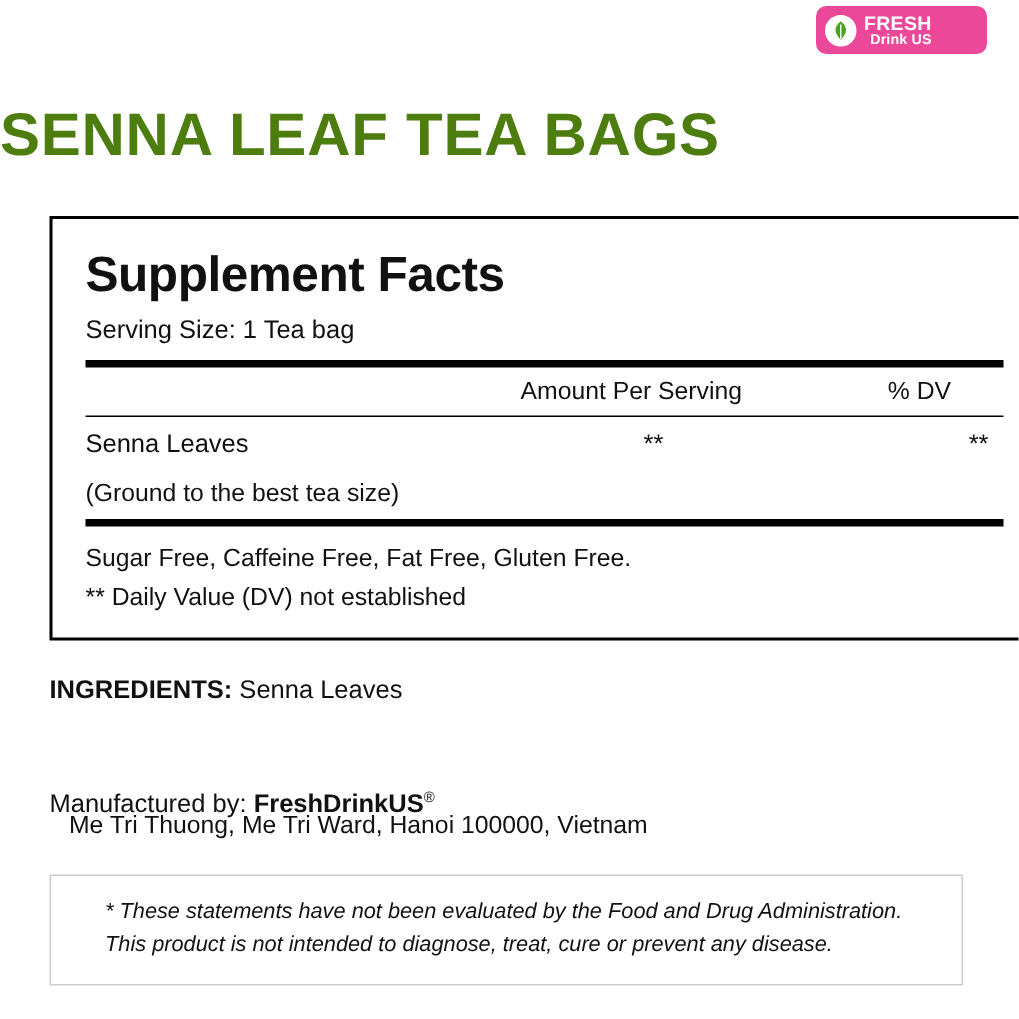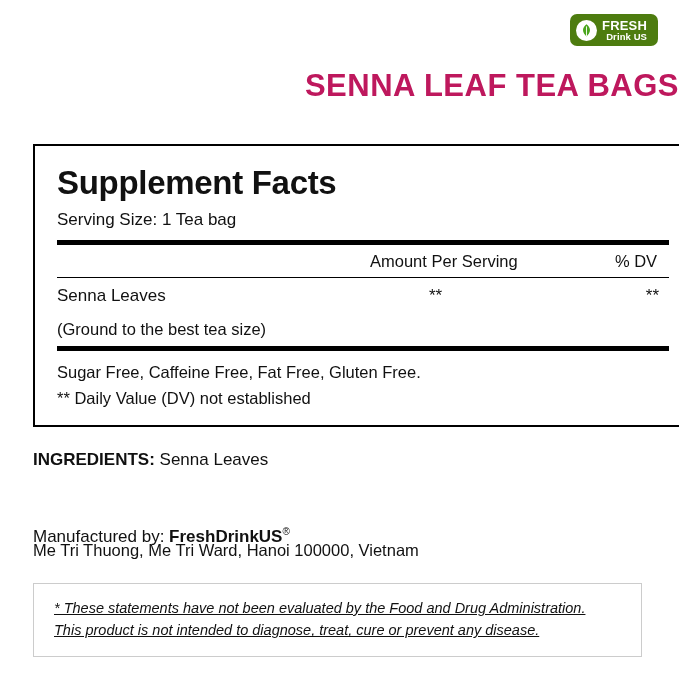--- a/index.html
+++ b/index.html
@@ -12,25 +12,25 @@
     background: #ffffff;
     font-family: "Liberation Sans", sans-serif;
     color: #111111;
     position: relative;
     overflow: hidden;
   }
 
   
   .brand-badge {
     position: absolute;
-    top: 14px;
+    top: 4px;
     right: 21px;
-    width: 88px;
+    width: 114px;
     height: 32px;
-    background: #4d7c0f;
+    background: #ec4899;
     border-radius: 7px;
     display: flex;
     align-items: center;
     padding: 0 6px;
     box-sizing: border-box;
   }
   .brand-badge .leafmark {
     width: 21px;
     height: 21px;
     background: #ffffff;
@@ -59,24 +59,24 @@
     letter-spacing: .1px;
     text-align: right;
   }
 
   
   .product-title {
     position: absolute;
     top: 68px;
     left: 0;
     width: 679px;
-    text-align: right;
-    font-size: 31px;
-    font-weight: bold;
-    color: #be185d;
+    text-align: left;
+    font-size: 40px;
+    font-weight: bold;
+    color: #4d7c0f;
     letter-spacing: .5px;
   }
 
   
   .sf-panel {
     position: absolute;
     left: 33px;
     top: 144px;
     width: 660px;
     box-sizing: border-box;
@@ -94,21 +94,20 @@
     margin-bottom: 10px;
   }
   .rule-thick { border-top: 5px solid #000; margin: 0; }
   .rule-thin  { border-top: 1.5px solid #000; margin: 0; }
 
   .sf-head {
     display: flex;
     align-items: flex-end;
     font-size: 16.5px;
     padding: 7px 0 6px 0;
-    gap: 23px;
   }
   .sf-head .col-name { flex: 0 0 290px; }
   .sf-head .col-amt  { flex: 0 0 220px; text-align: left; }
   .sf-head .col-dv   { flex: 1; text-align: center; padding-right: 10px;}
 
   .sf-row {
     display: flex;
     padding: 8px 0 7px 0;
     font-size: 17px;
     align-items: flex-start;
@@ -141,38 +140,37 @@
     position: absolute;
     left: 33px;
     top: 526px;
     font-size: 17px;
   }
   .manufactured b { font-weight: bold; }
   .manufactured sup { font-size: 10px; vertical-align: super; }
 
   .address {
     position: absolute;
-    left: 33px;
+    left: 46px;
     top: 541px;
     font-size: 16.5px;
   }
 
   .disclaimer-box {
     position: absolute;
     left: 33px;
     top: 583px;
     width: 609px;
     box-sizing: border-box;
     border: 1px solid #cccccc;
-    padding: 13px 20px 14px 20px;
+    padding: 13px 20px 14px 36px;
     font-style: italic;
     font-size: 14.5px;
     line-height: 1.55;
     color: #111111;
-    text-decoration: underline;
   }
 </style>
 </head>
 <body>
 
 <div class="brand-badge">
   <span class="leafmark">
     <svg width="15" height="15" viewBox="0 0 15 15">
       <path d="M7.5 1.2 C9.6 3 11 4.6 11 7 C11 9.6 9.4 11.3 7.5 13.6 C5.6 11.3 4 9.6 4 7 C4 4.6 5.4 3 7.5 1.2 Z" fill="#49a51c"></path>
       <path d="M7.5 3.4 L7.5 13.2" stroke="#ffffff" stroke-width="0.9" fill="none"></path>

